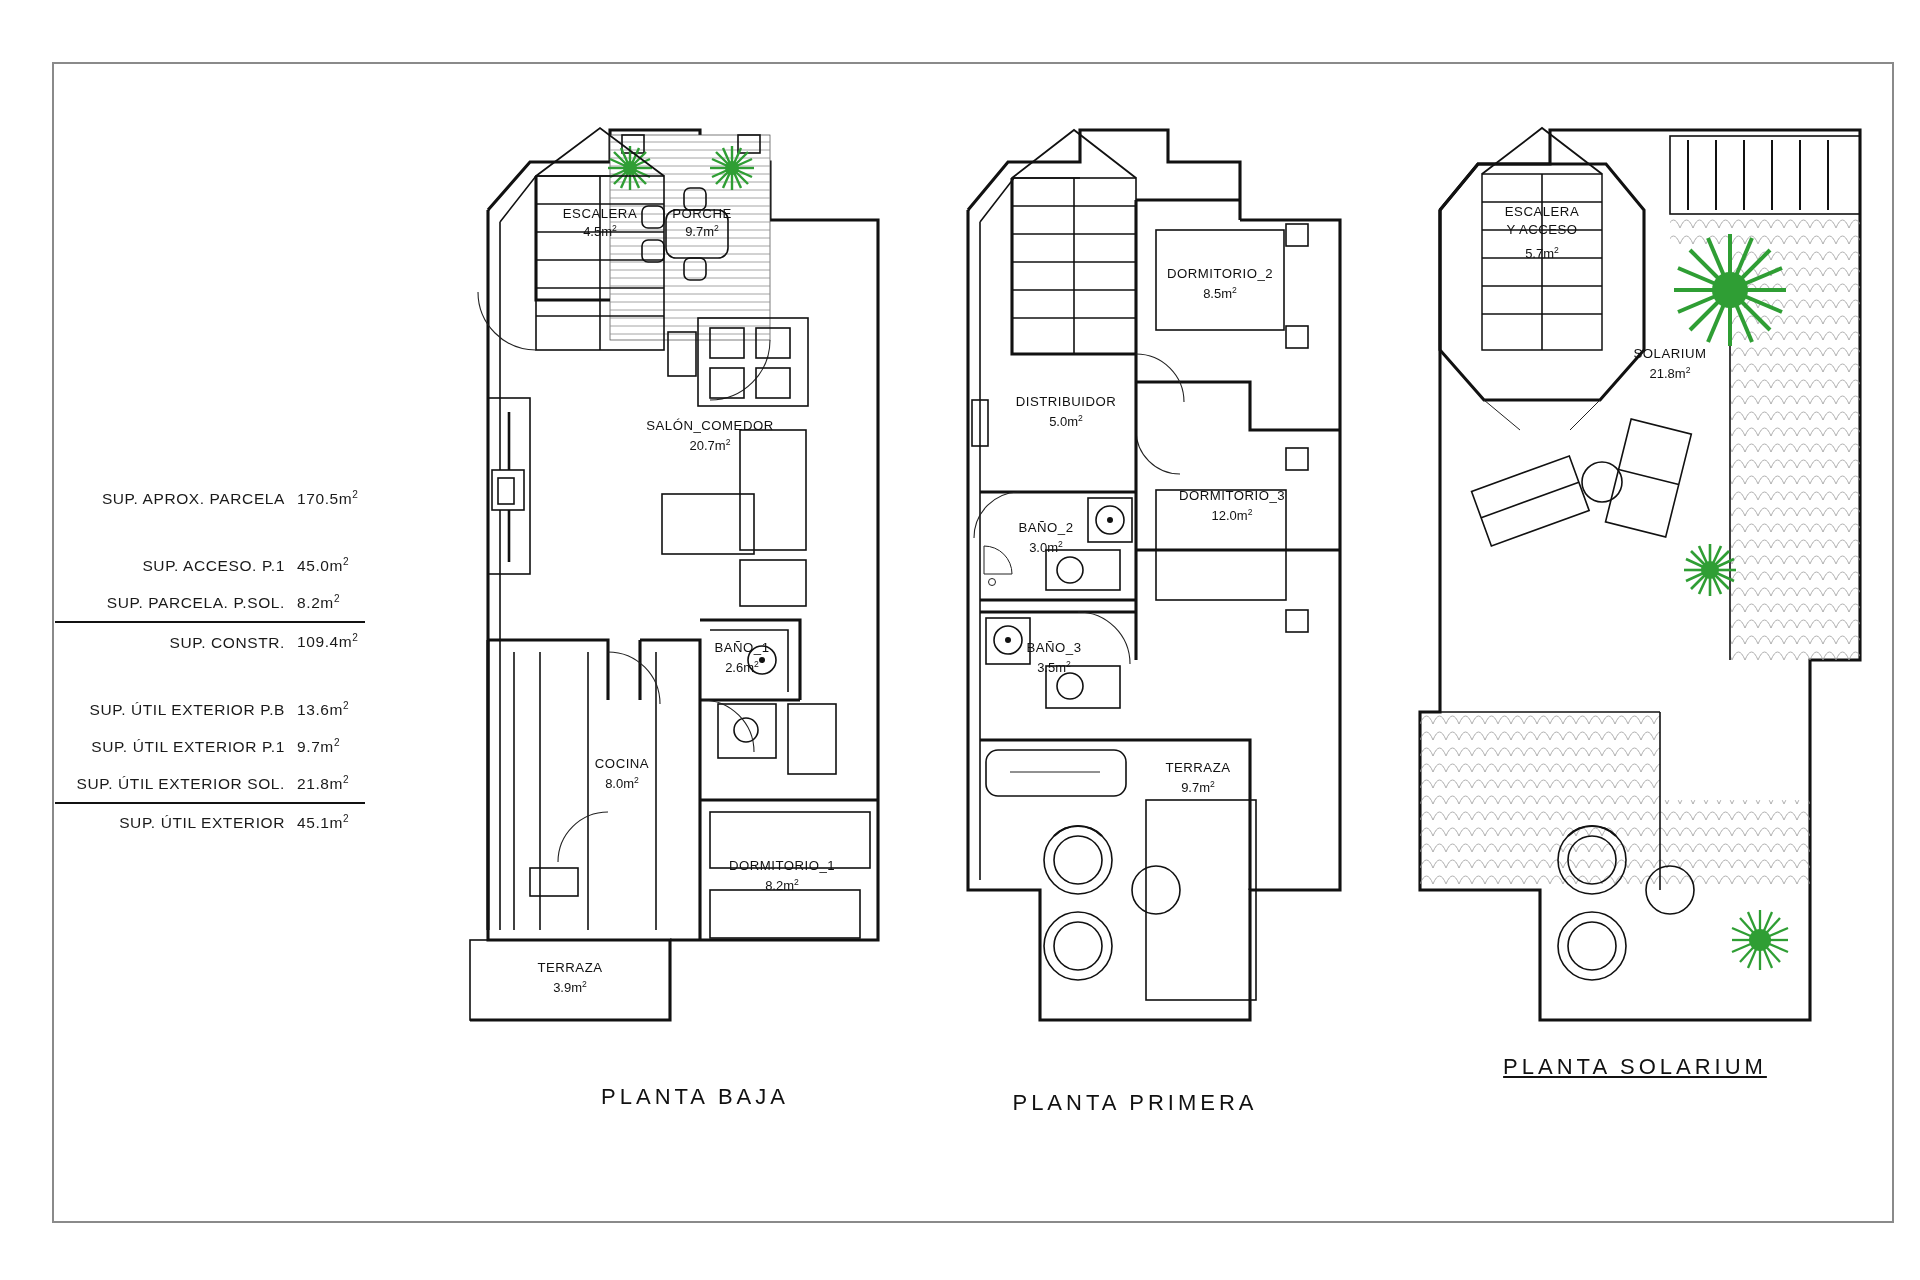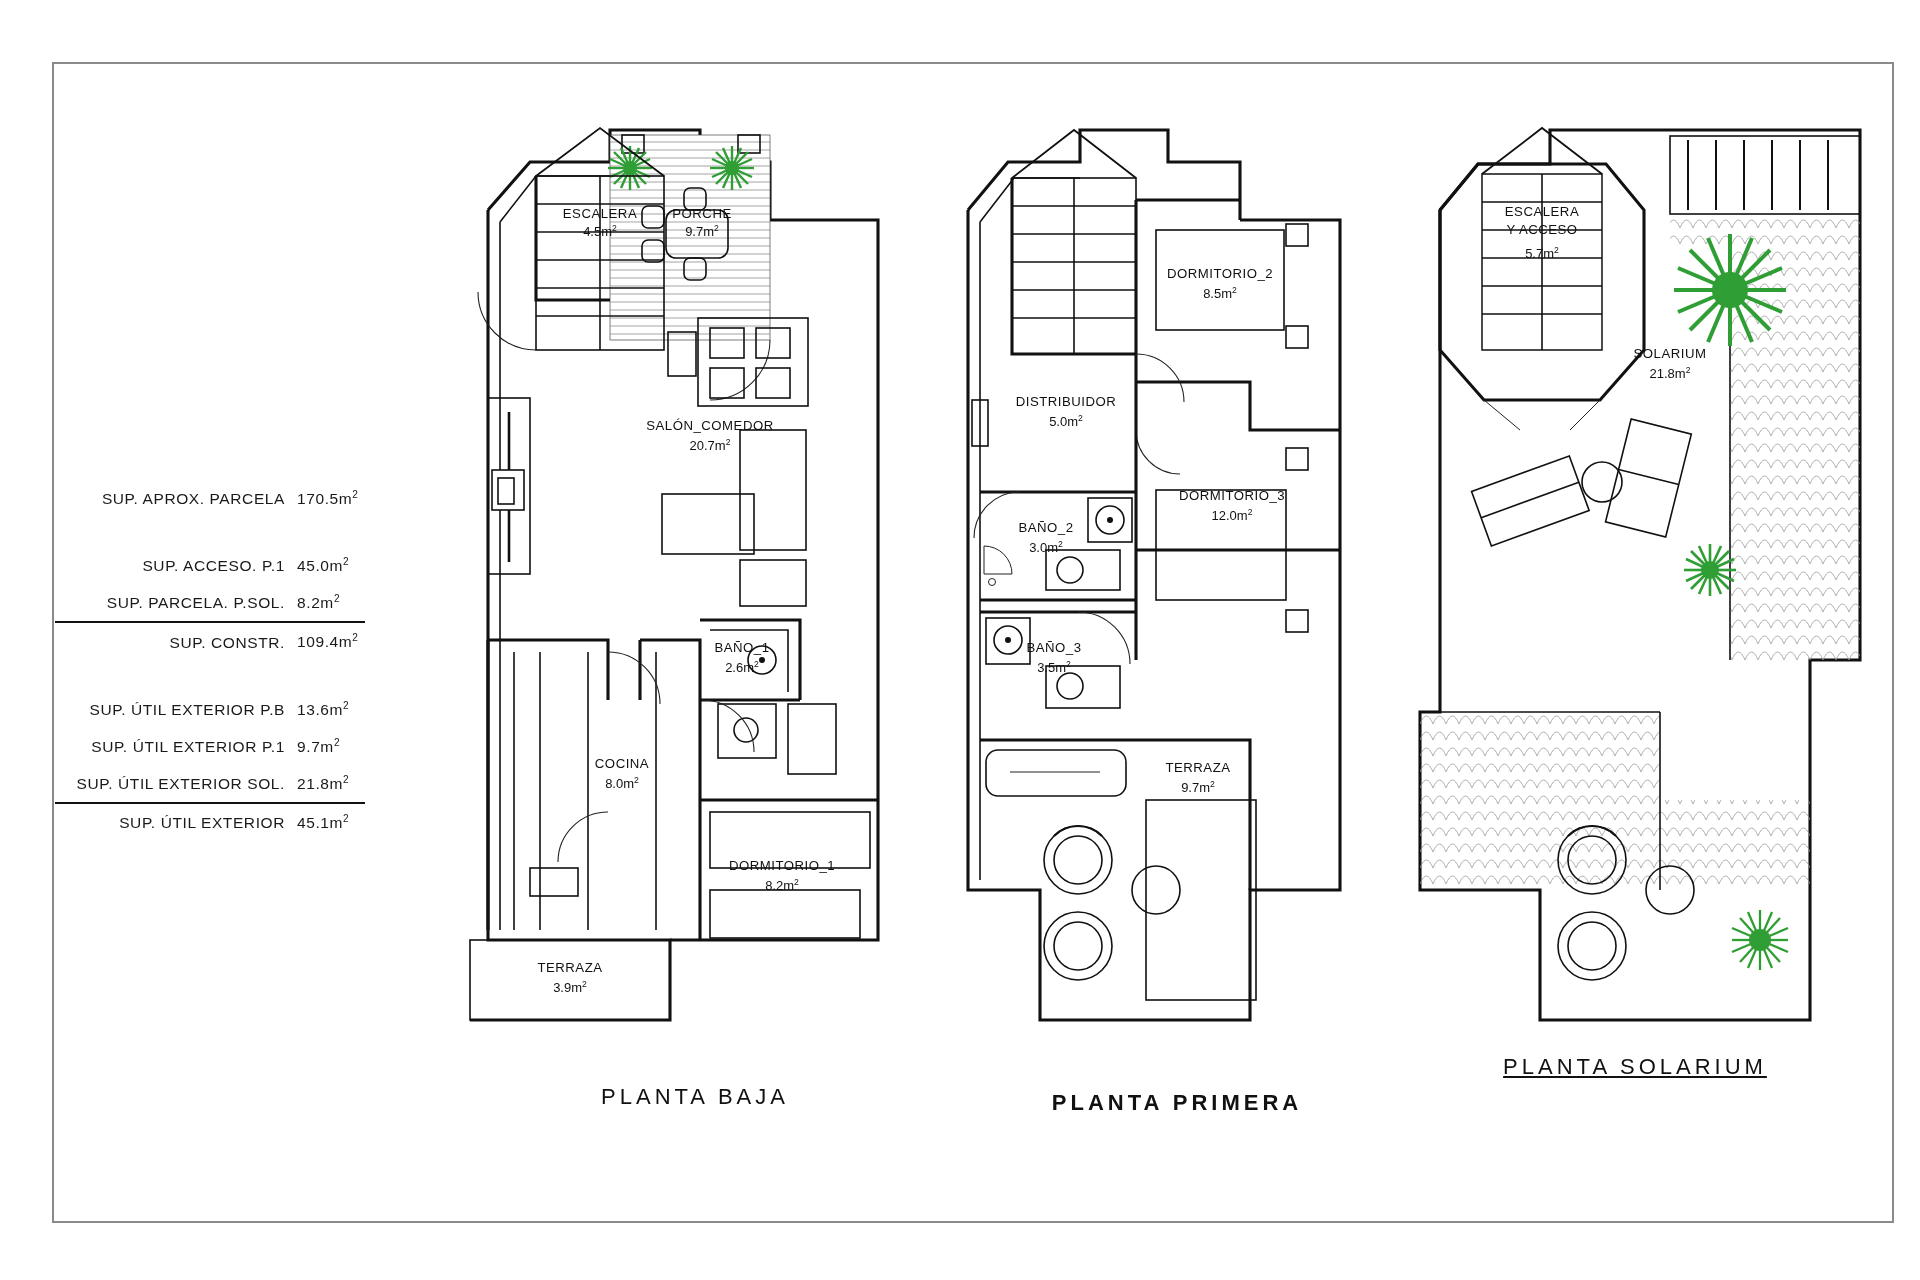--- a/index.html
+++ b/index.html
@@ -365,21 +365,21 @@
         <path d="M104,736 a34,34 0 0 1 48,0" fill="none" stroke="#111" stroke-width="2"></path>
         <circle cx="128" cy="846" r="34"></circle>
         <circle cx="128" cy="846" r="24"></circle>
         <circle cx="206" cy="790" r="24"></circle>
       </g>
     </g>
     <text class="rlabel" x="248" y="672">TERRAZA</text>
     <text class="rarea" x="248" y="692"><tspan>9.7</tspan><tspan>m</tspan><tspan class="sup">2</tspan></text>
   </svg>
   </div>
-  <div class="plan-title" style="left:952px;top:1090px;width:450px;font-weight:bold;">PLANTA  PRIMERA</div>
+  <div class="plan-title" style="left:910px;top:1090px;width:450px;">PLANTA  PRIMERA</div>
 
   <div class="plan" style="left:1420px;top:100px;">
   <svg width="470" height="930" viewBox="0 0 470 930">
 
     <defs>
       <pattern id="tiles" width="26" height="16" patternUnits="userSpaceOnUse">
         <path d="M0,16 q6.5,-16 13,0 q6.5,-16 13,0" fill="none" stroke="#9a9a9a" stroke-width="0.8"></path>
       </pattern>
     </defs>
 

